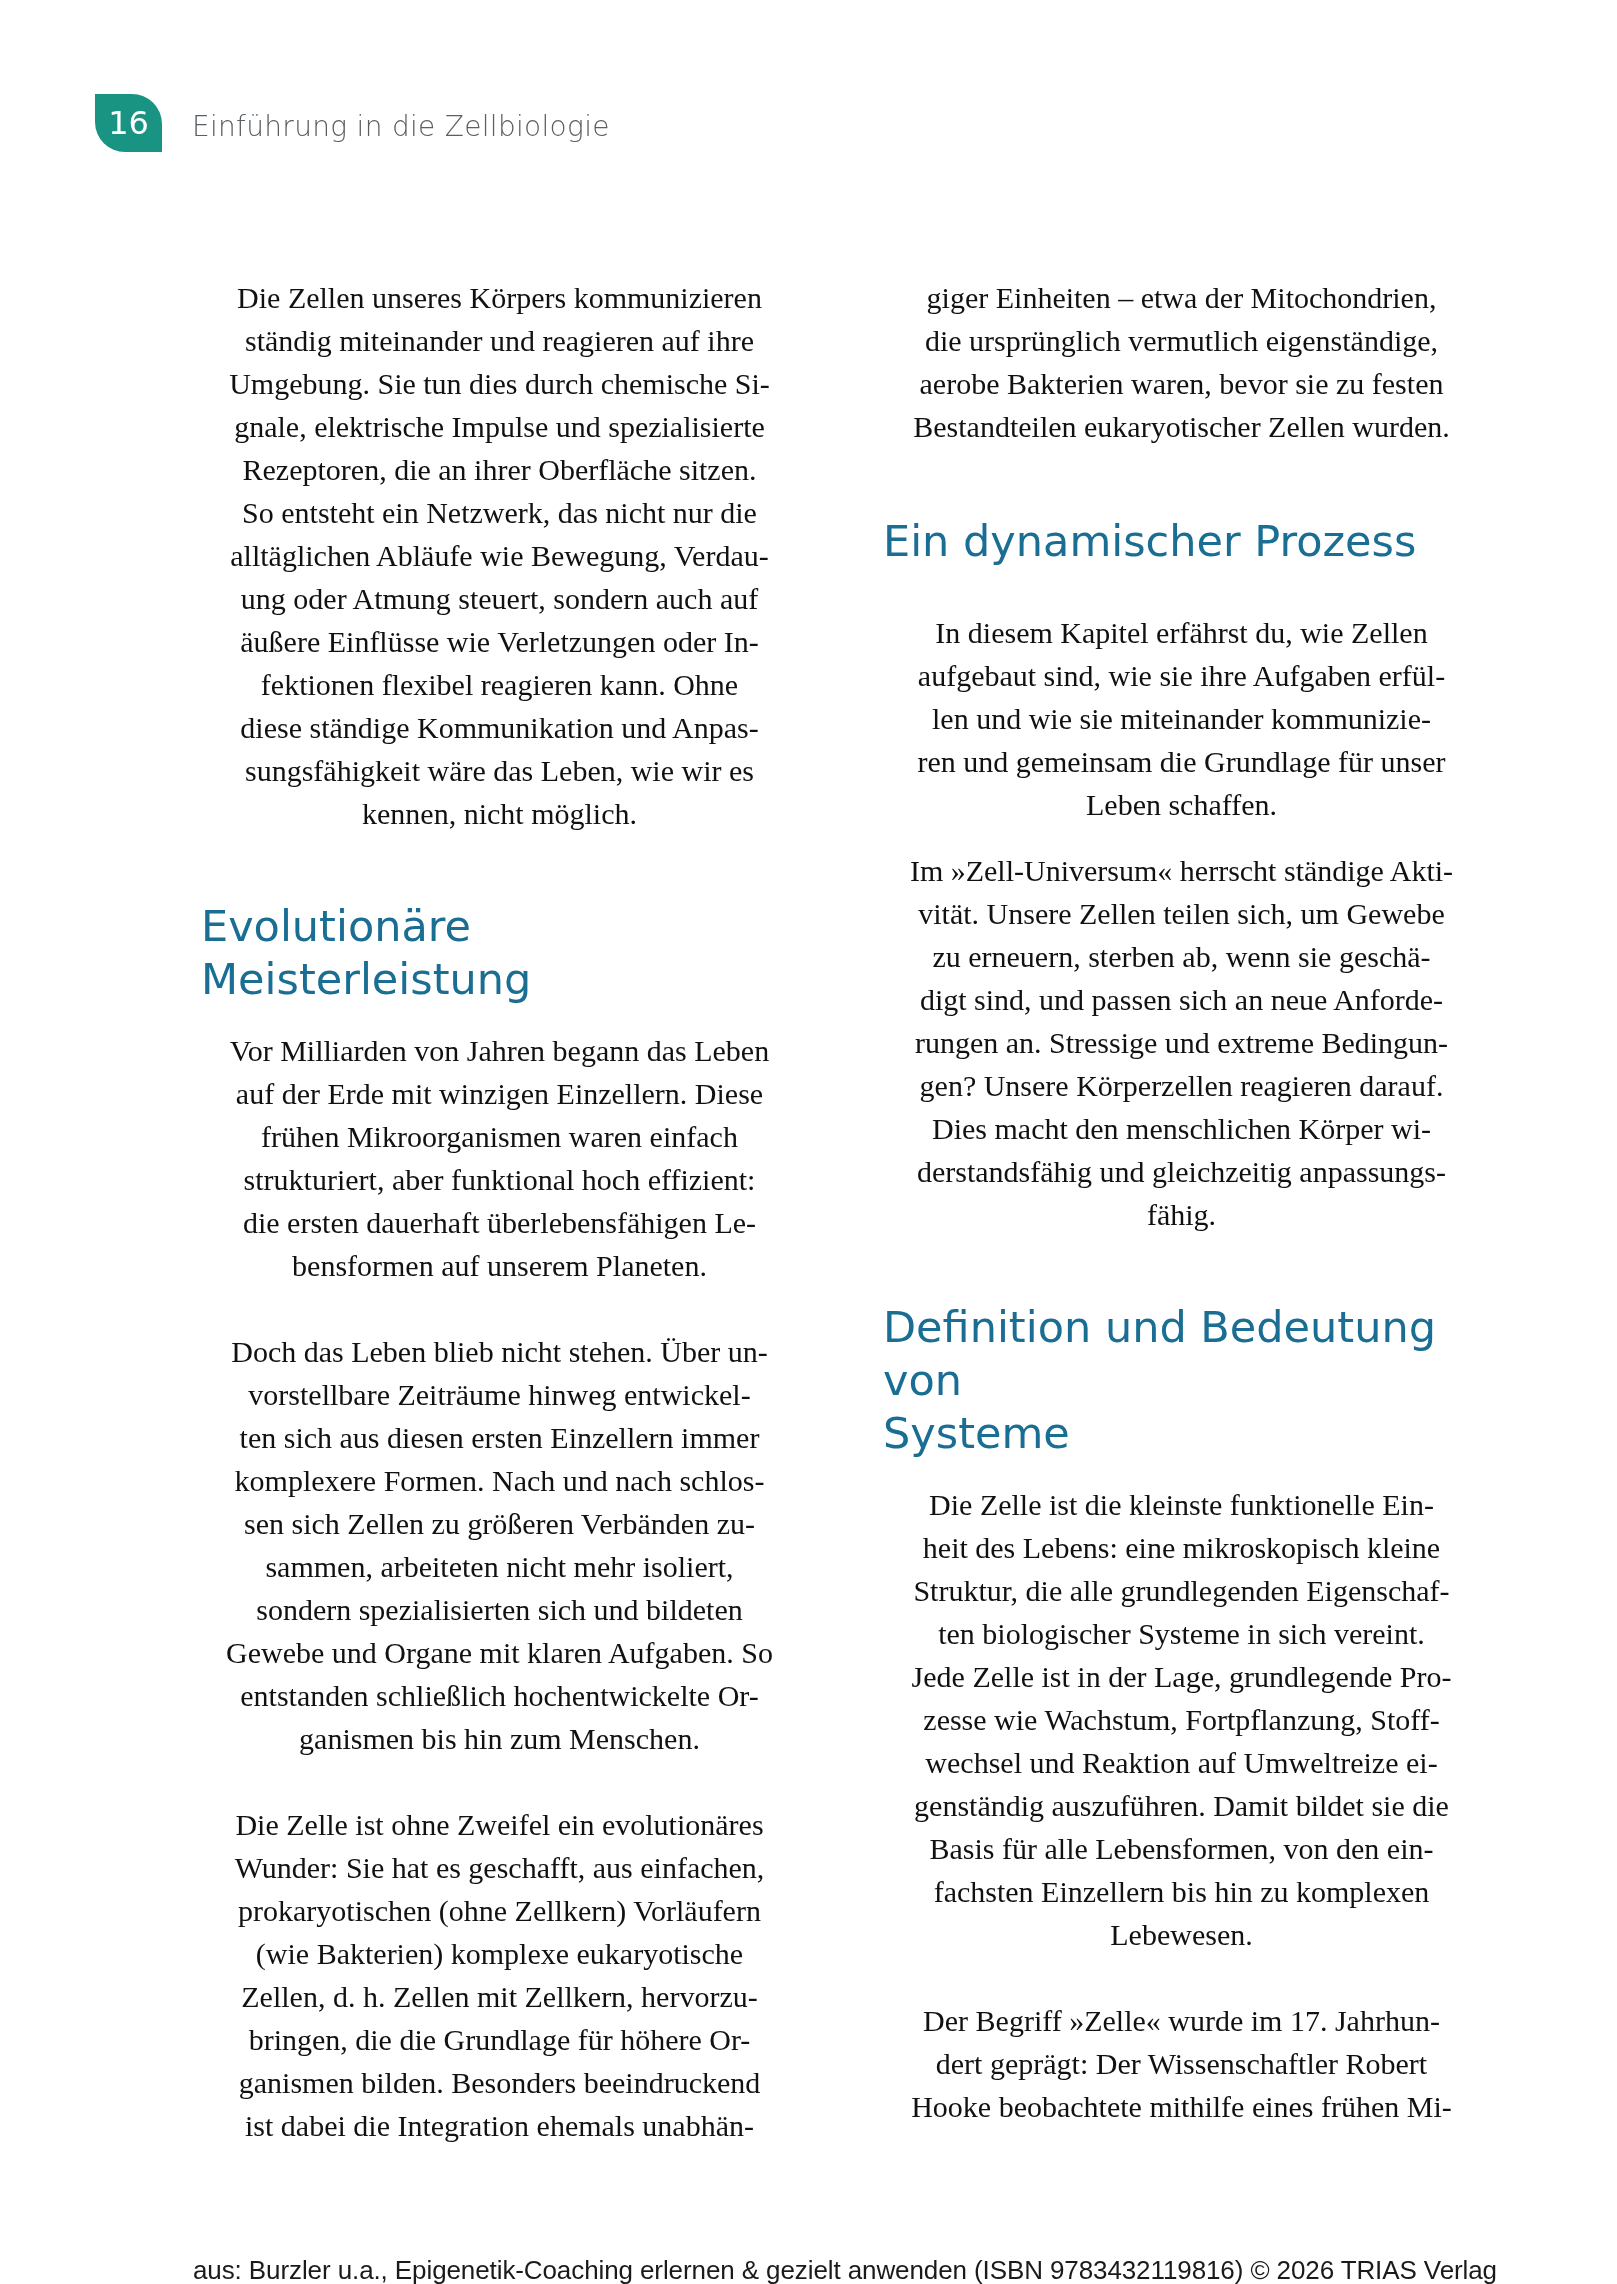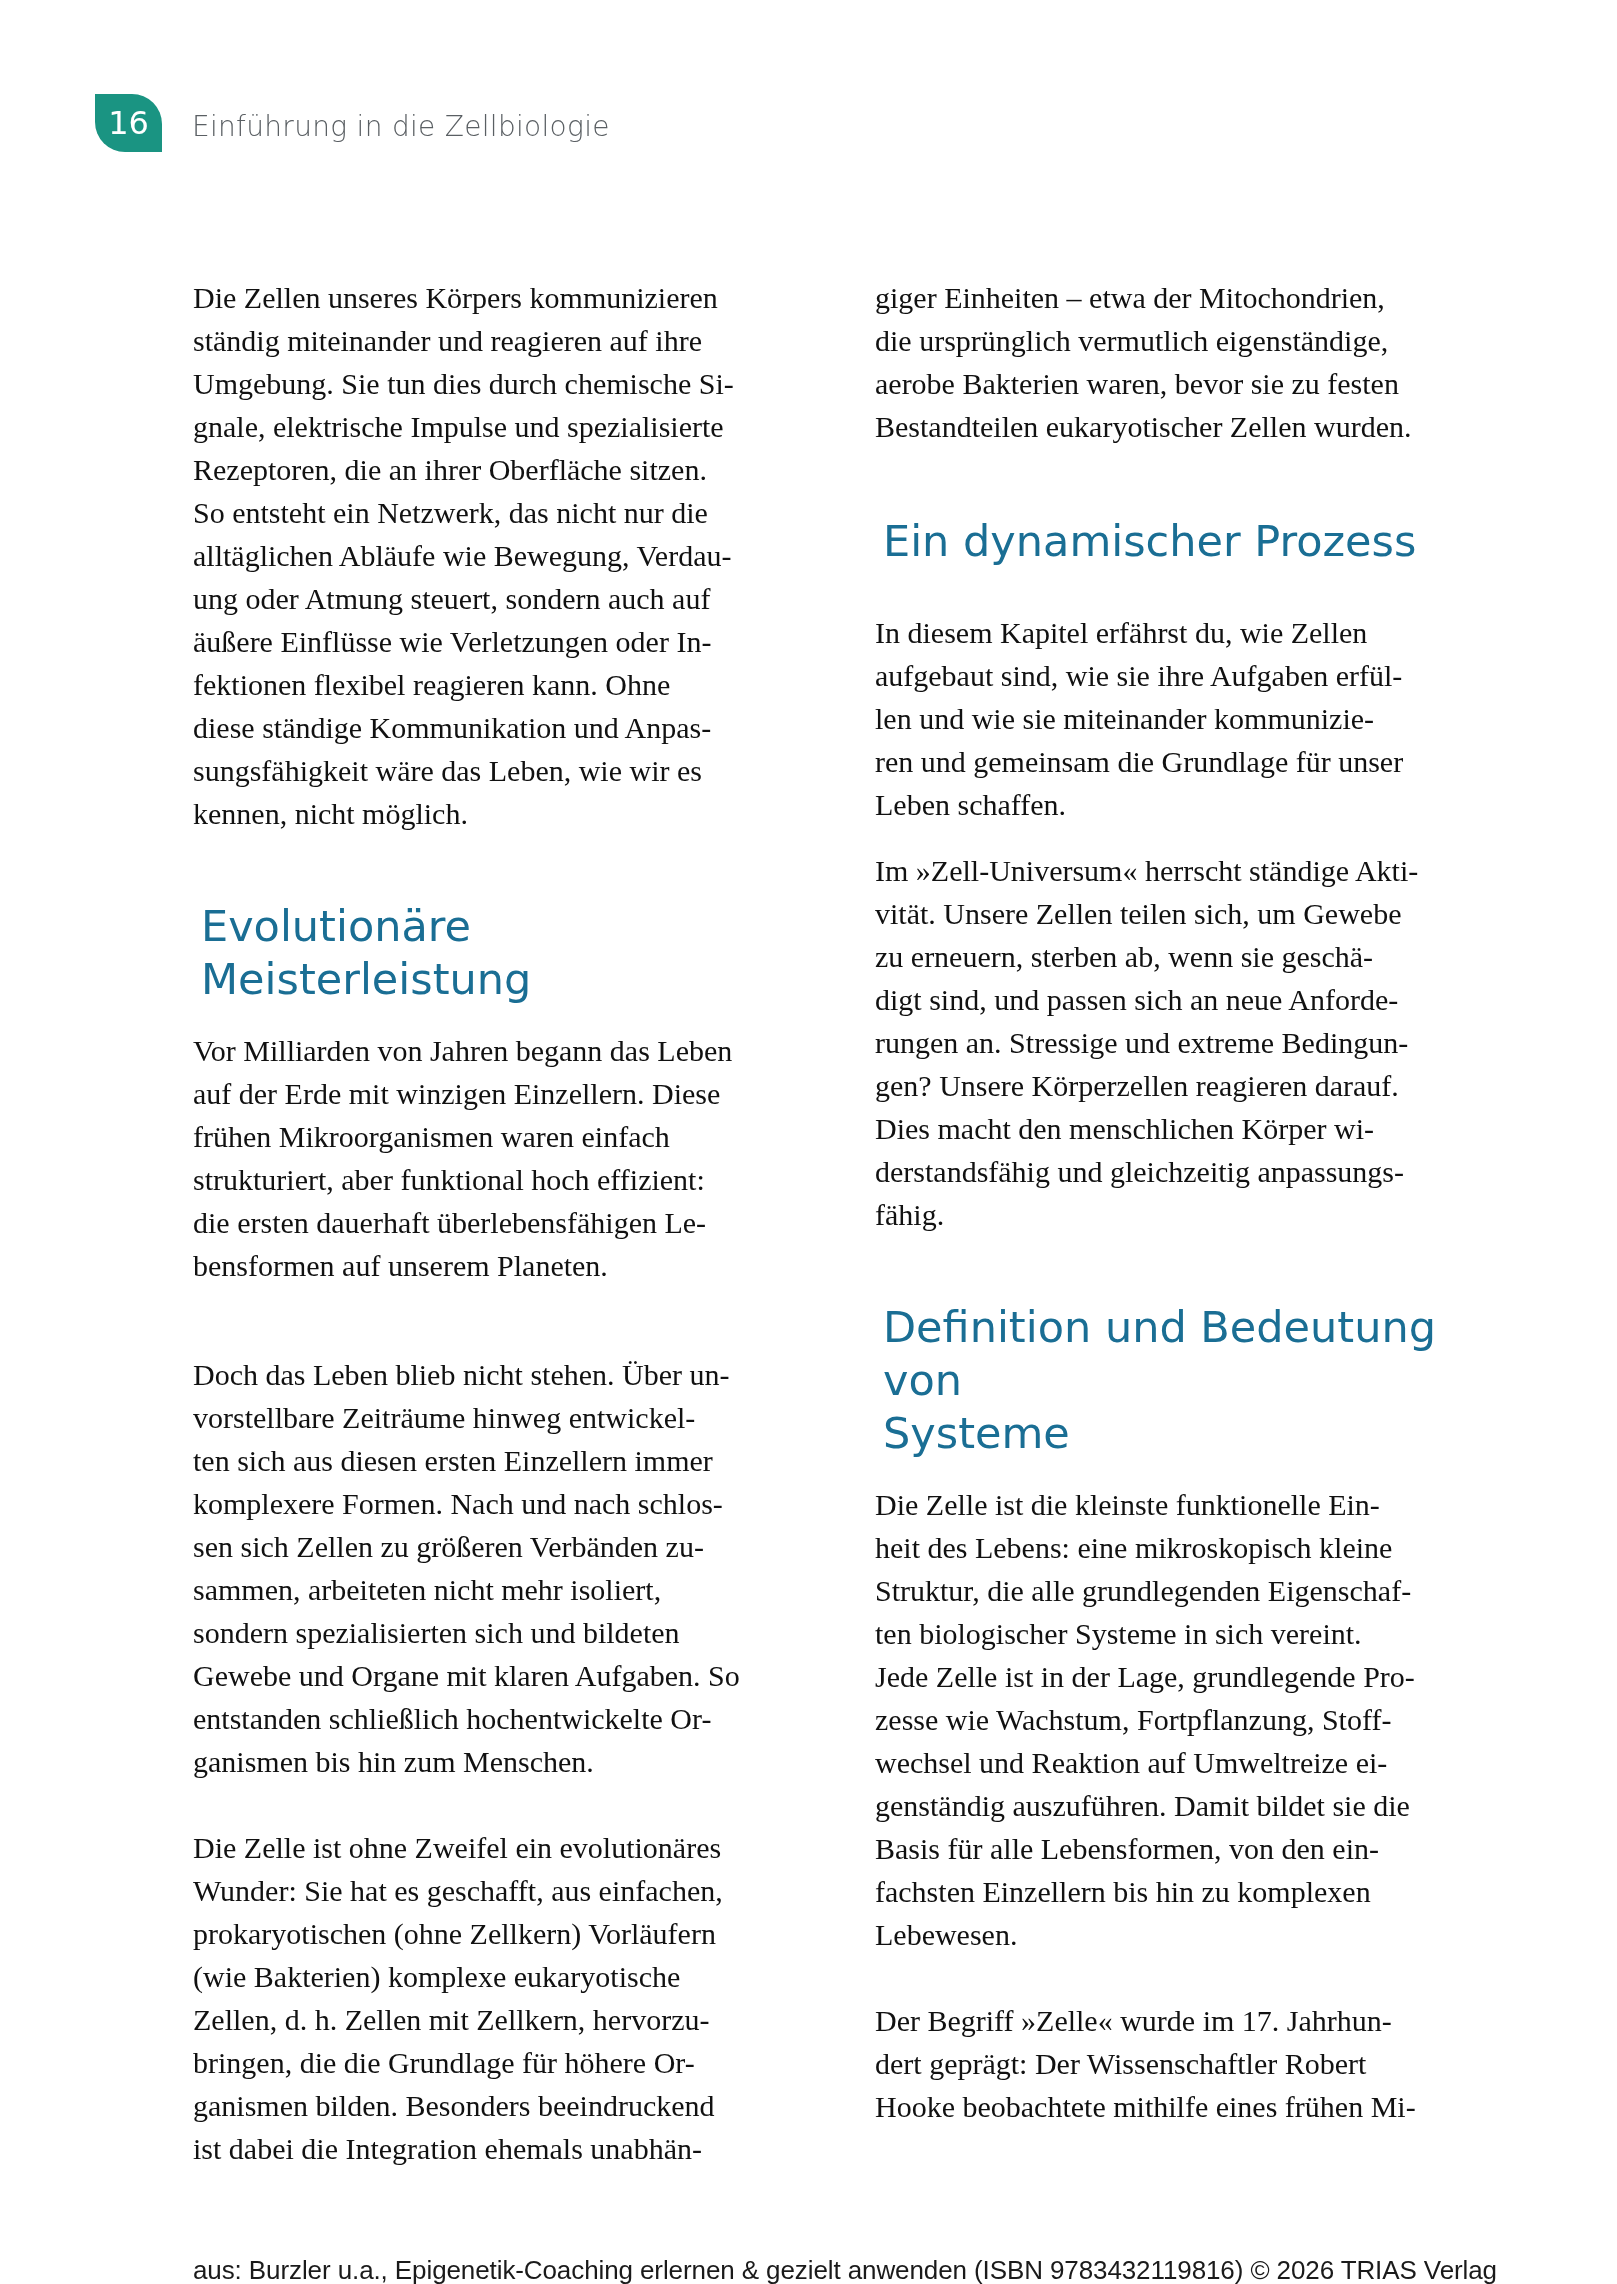--- a/index.html
+++ b/index.html
@@ -14,21 +14,21 @@
   .running-head {
     position: absolute; left: 192px; top: 110px;
     font-family: "DejaVu Sans", sans-serif; font-size: 28px; color: #5a5f63;
     letter-spacing: 0.3px; font-weight: 300;
   }
   .col { position: absolute; top: 276px; width: 613px; }
   .col.left { left: 193px; }
   .col.right { left: 875px; }
   p.body {
     margin: 0; font-family: "Liberation Serif", serif; font-size: 30px;
-    line-height: 43px; color: #111111; white-space: pre-line;
+    line-height: 43px; color: #111111; white-space: pre-line; text-align: center;
   }
   h2.sec {
     margin: 8px; font-family: "DejaVu Sans", sans-serif; font-weight: normal;
     font-size: 43px; line-height: 53px; color: #1a6e94;
   }
   .footer {
     position: absolute; left: 193px; top: 2255px; width: 1294px;
     font-family: "Liberation Sans", sans-serif; font-size: 26px; color: #1a1a1a;
     white-space: nowrap; letter-spacing: -0.1px;
   }
@@ -55,21 +55,21 @@
 diese ständige Kommunikation und Anpas-
 sungsfähigkeit wäre das Leben, wie wir es
 kennen, nicht möglich.</p>
   <h2 class="sec" style="margin-top:65px;">Evolutionäre Meisterleistung</h2>
   <p class="body" style="margin-top:23px;">Vor Milliarden von Jahren begann das Leben
 auf der Erde mit winzigen Einzellern. Diese
 frühen Mikroorganismen waren einfach
 strukturiert, aber funktional hoch effizient:
 die ersten dauerhaft überlebensfähigen Le-
 bensformen auf unserem Planeten.</p>
-  <p class="body" style="margin-top:66px;">Doch das Leben blieb nicht stehen. Über un-
+  <p class="body" style="margin-top:43px;">Doch das Leben blieb nicht stehen. Über un-
 vorstellbare Zeiträume hinweg entwickel-
 ten sich aus diesen ersten Einzellern immer
 komplexere Formen. Nach und nach schlos-
 sen sich Zellen zu größeren Verbänden zu-
 sammen, arbeiteten nicht mehr isoliert,
 sondern spezialisierten sich und bildeten
 Gewebe und Organe mit klaren Aufgaben. So
 entstanden schließlich hochentwickelte Or-
 ganismen bis hin zum Menschen.</p>
   <p class="body" style="margin-top:43px;">Die Zelle ist ohne Zweifel ein evolutionäres

